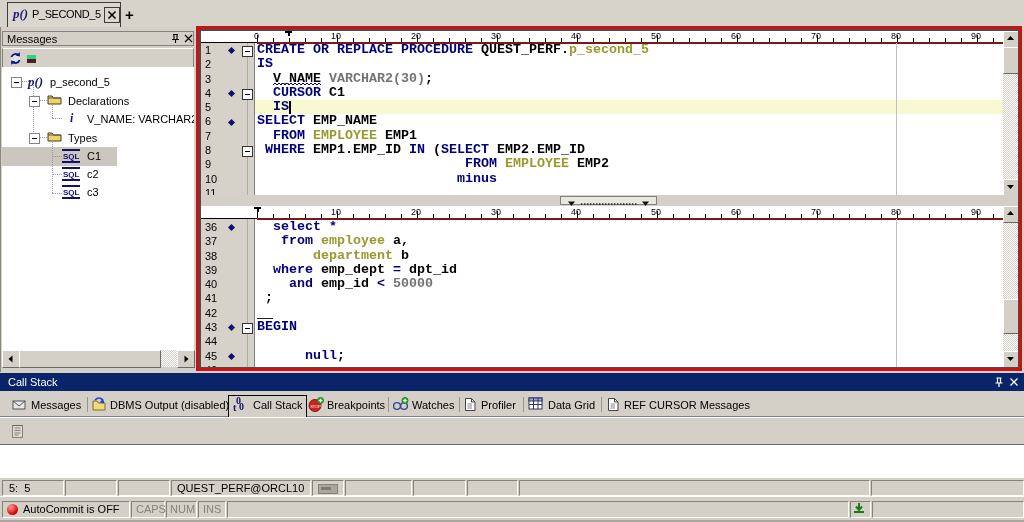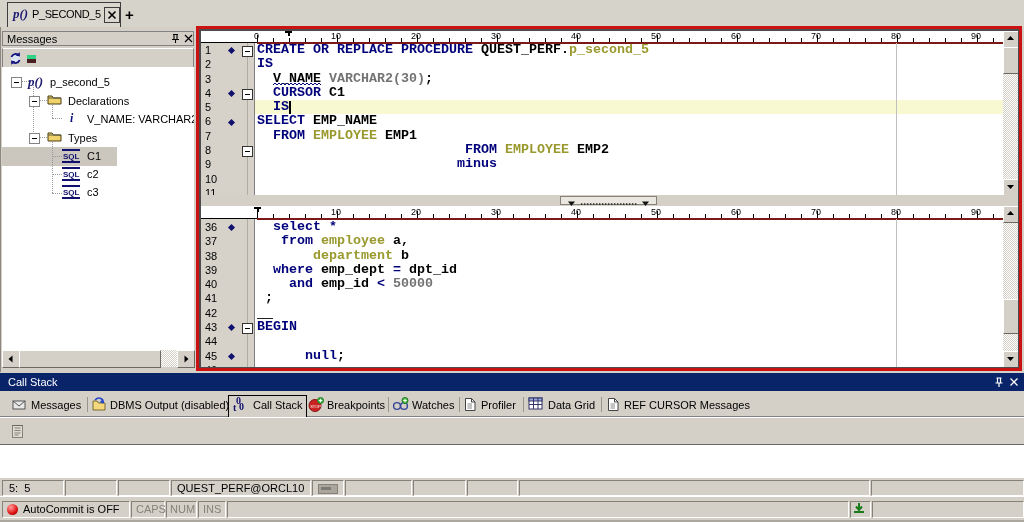--- a/index.html
+++ b/index.html
@@ -186,20 +186,21 @@
         </div>
 
       <div class="abs code" style="left:56px;top:12px;">
 <div><span class="kw">CREATE OR REPLACE PROCEDURE </span>QUEST_PERF.<span class="ol">p_second_5</span></div>
 <div><span class="kw">IS</span></div>
 <div>  <span>V_NAME</span> <span class="mr">VARCHAR2(30)</span>;</div>
 <div>  <span class="kw">CURSOR</span> C1</div>
 <div>  <span class="kw">IS</span></div>
 <div><span class="kw">SELECT</span> EMP_NAME</div>
 <div>  <span class="kw">FROM</span> <span class="ol">EMPLOYEE</span> EMP1</div>
+<div> <span class="kw">WHERE</span> EMP1.EMP_ID <span class="kw">IN</span> (<span class="kw">SELECT</span> EMP2.EMP_ID</div>
 <div>                          <span class="kw">FROM</span> <span class="ol">EMPLOYEE</span> EMP2</div>
 <div>                         <span class="kw">minus</span></div>
       </div>
       <svg class="abs" style="left:72px;top:51px;" width="50" height="4">
           <polyline points="0,3 2,1 4,3 6,1 8,3 10,1 12,3 14,1 16,3 18,1 20,3 22,1 24,3 26,1 28,3 30,1 32,3 34,1 36,3 38,1 40,3 42,1 44,3 46,1 48,3" fill="none" stroke="#00007b" stroke-width="1"></polyline>
         </svg>
 
       <div class="abs" style="left:88px;top:70px;width:1.6px;height:13px;background:#000;"></div>
 
       <div class="abs track" style="left:802px;top:0;width:15px;height:164px;">

